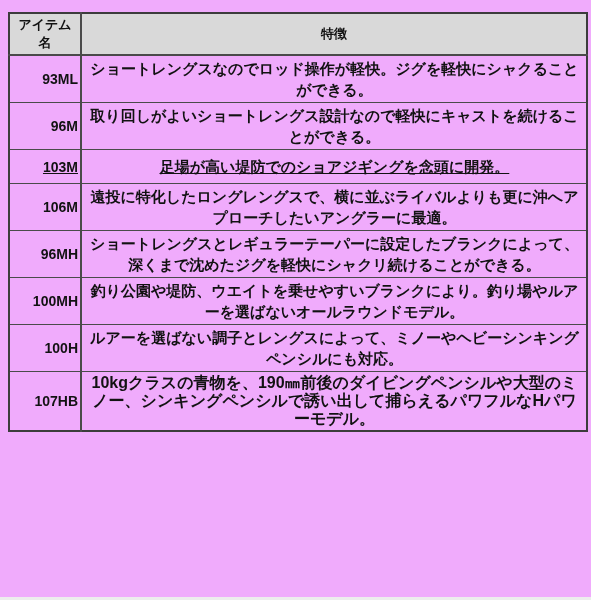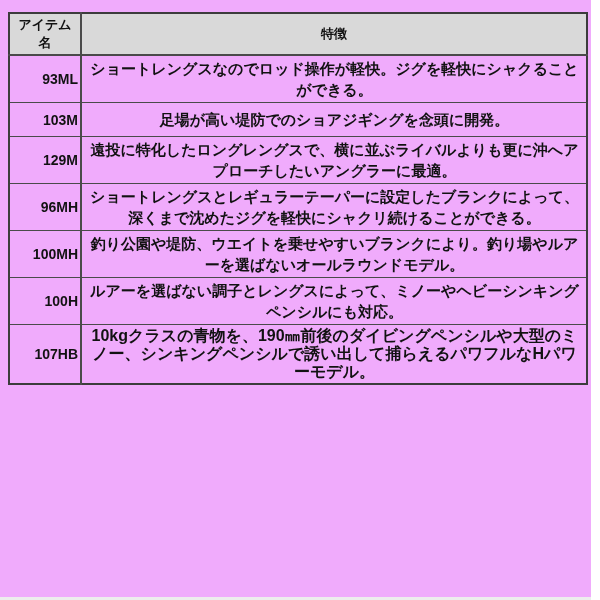--- a/index.html
+++ b/index.html
@@ -58,20 +58,21 @@
     font-size: 15px;
     line-height: 21px;
     text-align: center;
     padding: 2px 6px 2px 7px;
   }
   .spec-table tbody tr {
     height: 47px;
   }
   .spec-table tbody tr.r-single {
     height: 34px;
+    text-decoration: underline;
   }
   .spec-table tbody tr.r-compact {
     height: 40px;
     margin-top: 41px;
   }
   .spec-table tbody tr.r-compact td.cell-feat {
     font-size: 16px;
     line-height: 18px;
   }
   .page-bottom-edge {
@@ -93,26 +94,30 @@
       <tr>
         <th class="col-item">アイテム名</th>
         <th class="col-feat">特徴</th>
       </tr>
     </thead>
     <tbody>
       <tr>
         <td class="cell-item">93ML</td>
         <td class="cell-feat">ショートレングスなのでロッド操作が軽快。ジグを軽快にシャクることができる。</td>
       </tr>
+      <tr>
+        <td class="cell-item">96M</td>
+        <td class="cell-feat">取り回しがよいショートレングス設計なので軽快にキャストを続けることができる。</td>
+      </tr>
       <tr class="r-single">
         <td class="cell-item">103M</td>
         <td class="cell-feat">足場が高い堤防でのショアジギングを念頭に開発。</td>
       </tr>
       <tr>
-        <td class="cell-item">129M</td>
+        <td class="cell-item">106M</td>
         <td class="cell-feat">遠投に特化したロングレングスで、横に並ぶライバルよりも更に沖へアプローチしたいアングラーに最適。</td>
       </tr>
       <tr>
         <td class="cell-item">96MH</td>
         <td class="cell-feat">ショートレングスとレギュラーテーパーに設定したブランクによって、深くまで沈めたジグを軽快にシャクリ続けることができる。</td>
       </tr>
       <tr>
         <td class="cell-item">100MH</td>
         <td class="cell-feat">釣り公園や堤防、ウエイトを乗せやすいブランクにより。釣り場やルアーを選ばないオールラウンドモデル。</td>
       </tr>

